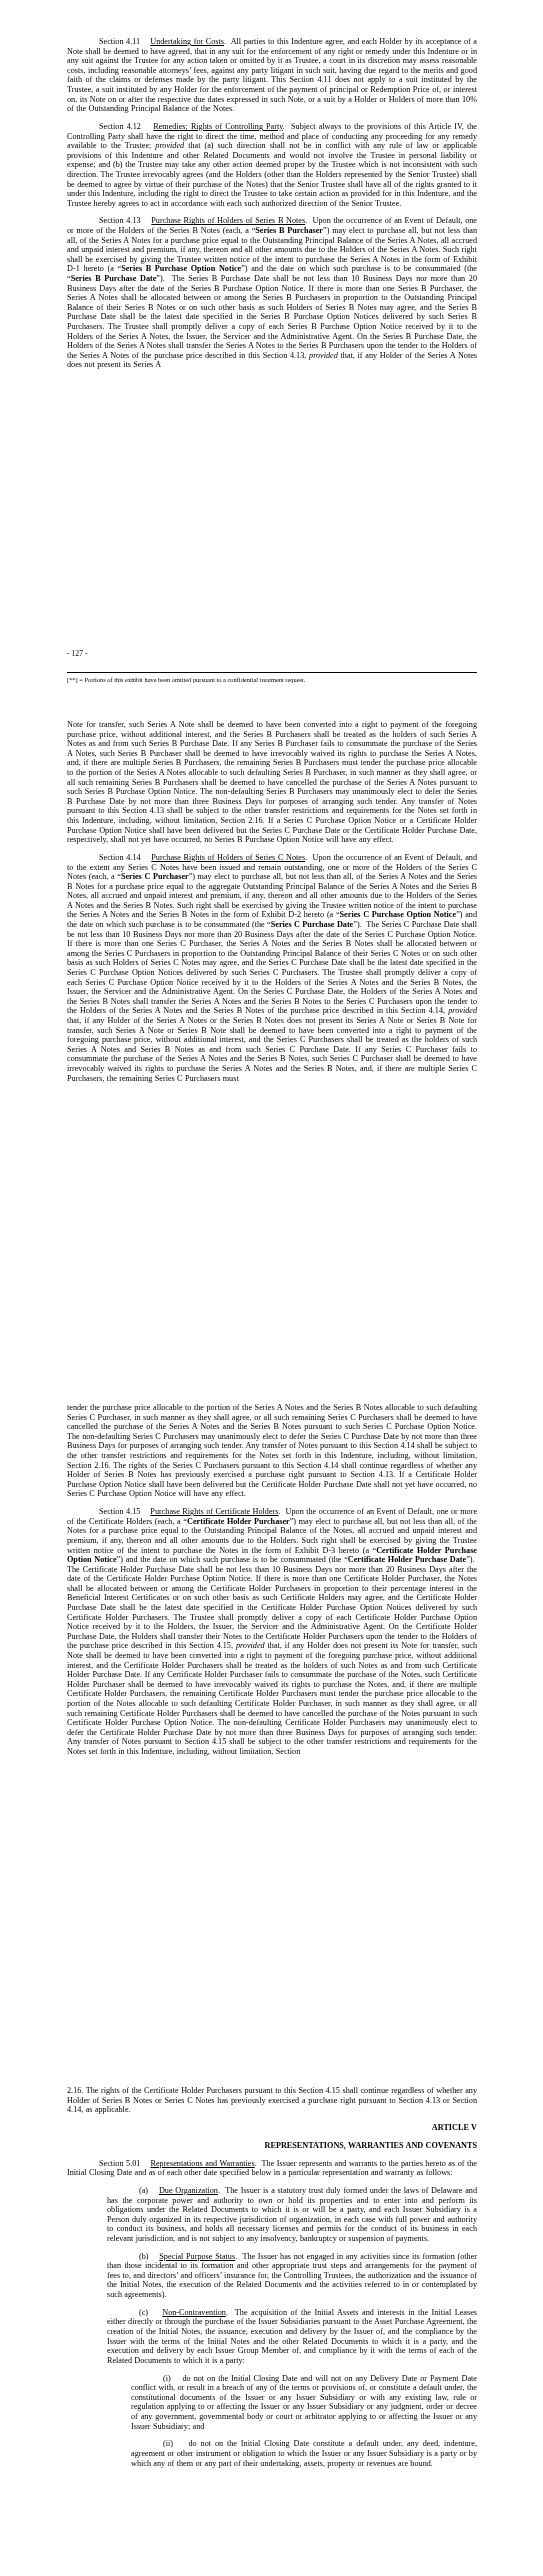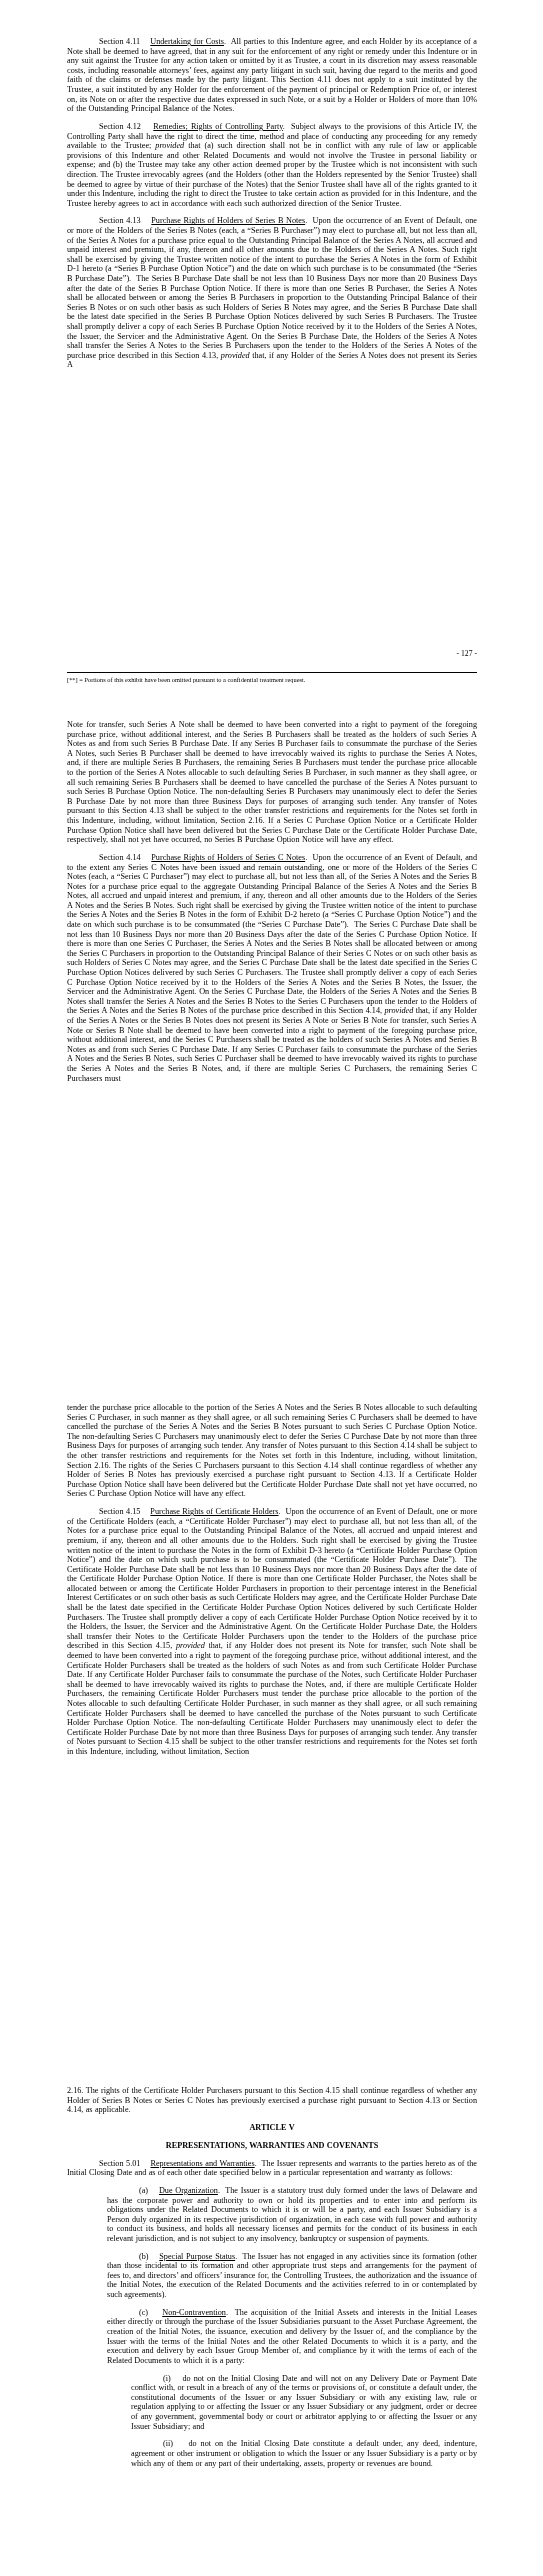--- a/index.html
+++ b/index.html
@@ -25,31 +25,31 @@
     line-height: 1.17;
     text-align: justify;
     margin-bottom: 8.2px;
     word-spacing: 0.3px;
   }
   .para.cont { text-indent: 0; }
   .para.sec { text-indent: 32px; }
   .para.sub1 { margin-left: 40px; text-indent: 32px; }
   .para.sub2 { margin-left: 64px; text-indent: 32px; }
   .para.center-head {
-    text-align: center;
+    text-align: right;
     font-weight: bold;
     text-indent: 0;
     margin-bottom: 8.2px;
   }
-  .b { font-weight: normal; }
+  .b { font-weight: bold; }
   .u { text-decoration: underline; }
   .i { font-style: italic; }
   .page-footer { margin-top: 13.4px; width: 100%; }
   .page-number {
-    text-align: right;
+    text-align: left;
     font-size: 7.7px;
     margin-bottom: 14.4px;
   }
   .footnote {
     border-top: 0.5px solid #000;
     padding-top: 3.1px;
     font-size: 6.4px;
     line-height: 1.2;
     text-align: left;
   }

